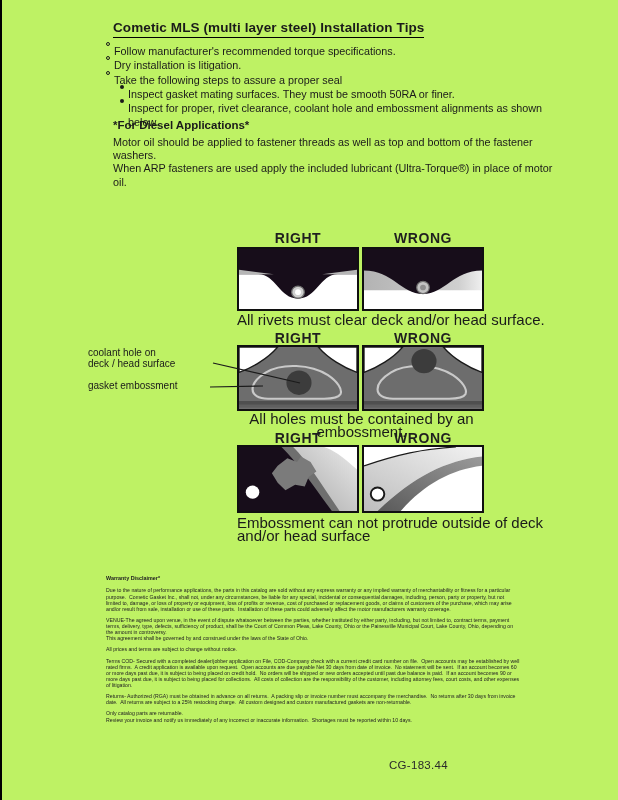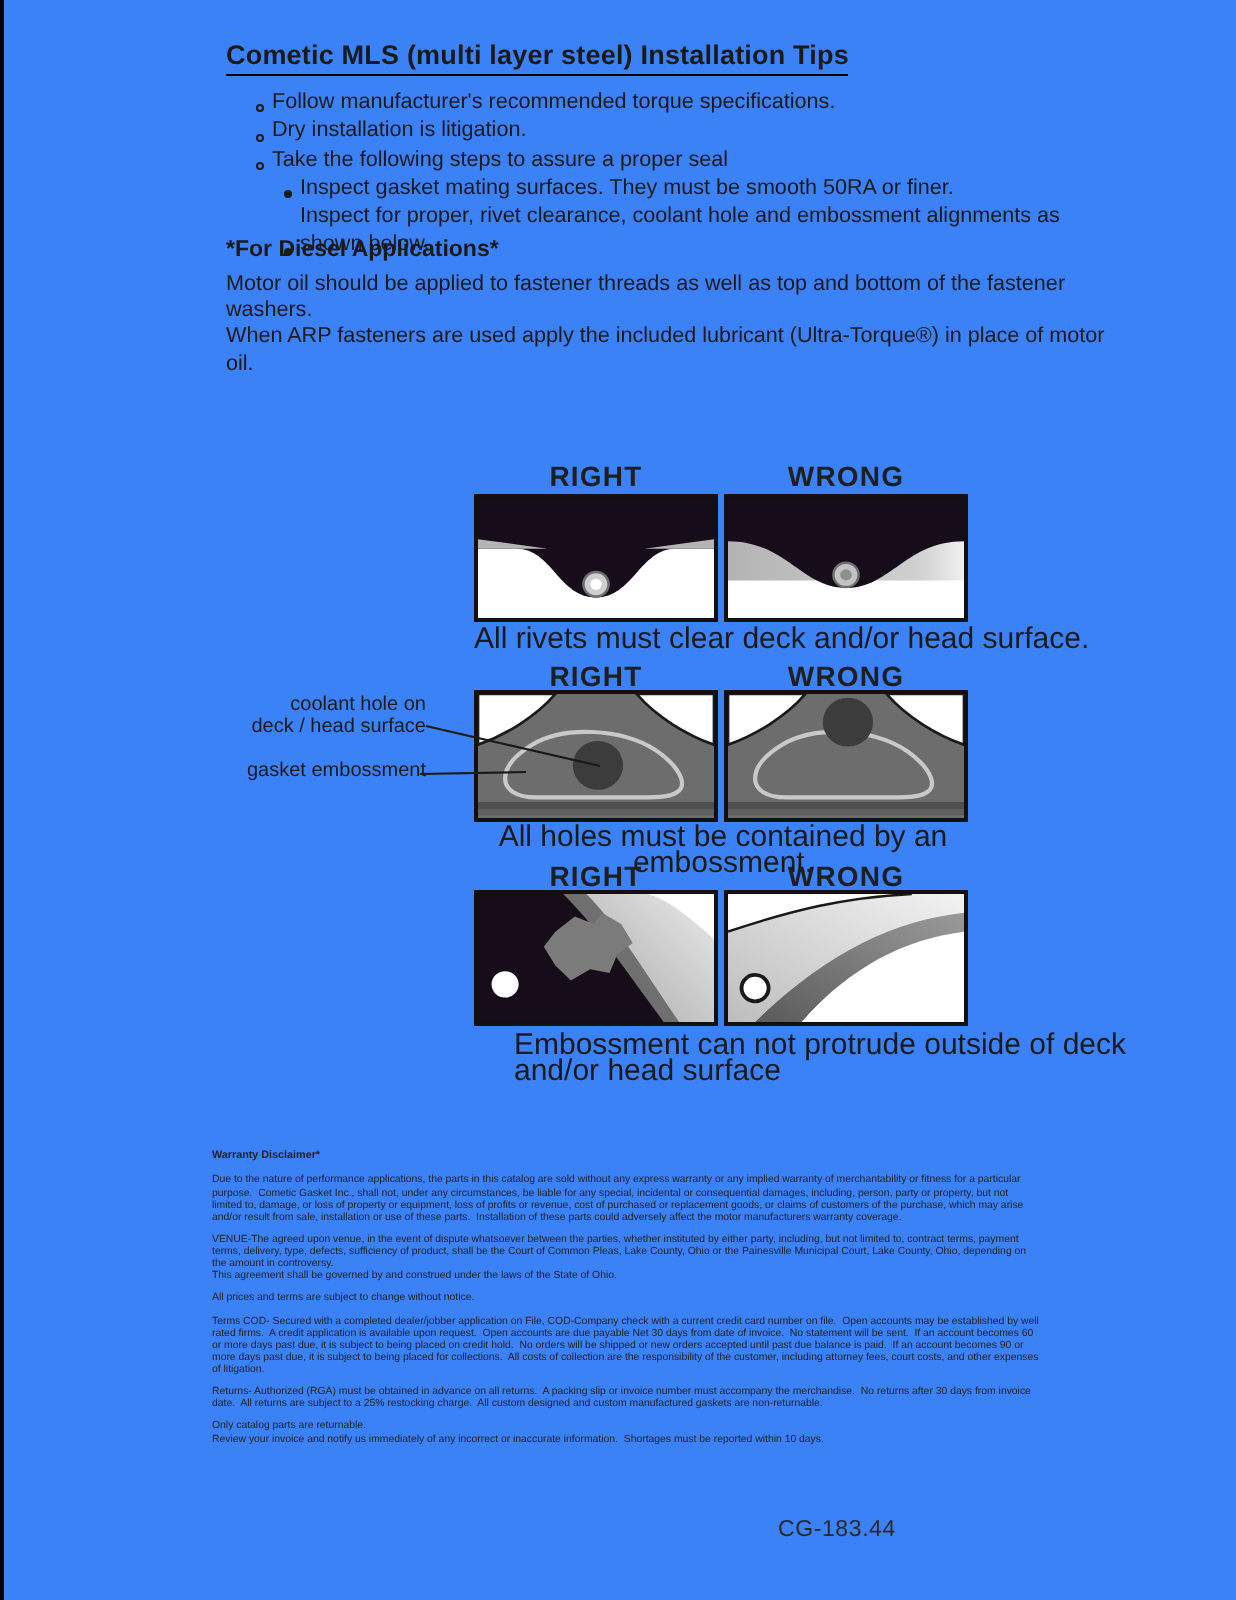--- a/index.html
+++ b/index.html
@@ -1,42 +1,42 @@
 <!DOCTYPE html>
 <html><head>
 <meta charset="utf-8">
 <style>
   * { margin:0; padding:0; box-sizing:border-box; }
   html,body { background:#ffffff; }
   body { font-family:"Liberation Sans", sans-serif; color:#1a1a1a; }
-  #page { position:relative; width:618px; height:800px; background:#3b82f6; overflow:hidden; }
+  #page { position:relative; width:618px; height:800px; background:#bef264; overflow:hidden; }
   .edge-line { position:absolute; left:0; top:0; width:2px; height:800px; background:#000; }
 
   .title { position:absolute; left:113px; top:20px; font-size:13.5px; font-weight:bold;
            border-bottom:1.6px solid #000; padding-bottom:2px; letter-spacing:0.1px; }
 
   .bullets { position:absolute; left:106px; top:44px; width:440px; font-size:10.8px; line-height:14.3px; }
-  .b-row { display:flex; align-items:flex-end;margin-left:22px; }
+  .b-row { display:flex; align-items:flex-start; }
   .b-row.sub { padding-left:14px; }
   .marker-open { width:4px; height:4px; border:1px solid #1a1a1a; border-radius:50%;
                  display:inline-block; margin-right:4px; flex:0 0 auto; position:relative; top:-2px; }
   .marker-fill { width:4px; height:4px; background:#1a1a1a; border-radius:50%;
                  display:inline-block; margin-right:4px; flex:0 0 auto; position:relative; top:-2px; }
 
   .diesel-h { position:absolute; left:113px; top:119px; font-size:11.5px; font-weight:bold; }
   .para { position:absolute; left:113px; font-size:10.8px; line-height:13.2px; white-space:pre-line; width:440px; }
   .p1 { top:136px; } .p2 { top:167px; } .p3 { top:209px; }
 
   .dg-label { position:absolute; width:122px; text-align:center; font-size:14px; font-weight:bold;
               letter-spacing:0.6px; color:#1f1f1f; }
   .panel { position:absolute; width:122px; border:2px solid #101010; }
   .panel svg { display:block; width:100%; height:100%; }
   .caption { position:absolute; font-size:15px; line-height:12.5px; white-space:pre-line; }
 
-  .ann { position:absolute; left:88px; width:125px; text-align:right; font-size:10px; line-height:11px; }
+  .ann { position:absolute; left:88px; width:125px; font-size:10px; line-height:11px; }
   .leader-overlay { position:absolute; left:106px; top:344px; width:400px; height:78px; z-index:5; pointer-events:none; }
 
   .legal { position:absolute; left:106px; top:575px; width:414px; font-size:5.2px; line-height:1.18; color:#222; }
   .legal h4 { font-size:5.4px; font-weight:bold; margin-bottom:6px; }
   .legal p { white-space:pre-wrap; margin-bottom:5px; }
 
   .footer-code { position:absolute; left:389px; top:759px; font-size:11.5px; letter-spacing:0.3px; color:#2a2a2a; }
 </style>
 </head>
 <body>
@@ -172,21 +172,21 @@
             <stop offset="1" stop-color="#9a9a9a"></stop>
         </linearGradient>
       </defs>
       <rect width="122" height="68" fill="#ffffff"></rect>
       <path d="M0,20 C35,8 60,2 95,0 L122,0 V10 C85,14 50,32 14,68 L0,68 Z" fill="url(#g4)"></path>
       <path d="M122,10 C85,14 50,32 14,68 L38,68 C62,40 90,24 122,20 Z" fill="url(#g5)"></path>
       <path d="M0,20 C35,8 60,2 95,0" fill="none" stroke="#1a1a1a" stroke-width="1.3"></path>
       <circle cx="14" cy="50" r="7" fill="#ffffff" stroke="#1a1a1a" stroke-width="2"></circle>
     </svg>
   </div>
-  <div class="caption" style="left:237px; top:517px;margin-left:20px;">Embossment can not protrude outside of deck
+  <div class="caption" style="left:237px; top:517px;">Embossment can not protrude outside of deck
 and/or head surface</div>
 
   <div class="legal">
     <h4>Warranty Disclaimer*</h4>
     <p>Due to the nature of performance applications, the parts in this catalog are sold without any express warranty or any implied warranty of merchantability or fitness for a particular purpose.  Cometic Gasket Inc., shall not, under any circumstances, be liable for any special, incidental or consequential damages, including, person, party or property, but not limited to, damage, or loss of property or equipment, loss of profits or revenue, cost of purchased or replacement goods, or claims of customers of the purchase, which may arise and/or result from sale, installation or use of these parts.  Installation of these parts could adversely affect the motor manufacturers warranty coverage.</p>
     <p>VENUE-The agreed upon venue, in the event of dispute whatsoever between the parties, whether instituted by either party, including, but not limited to, contract terms, payment terms, delivery, type, defects, sufficiency of product, shall be the Court of Common Pleas, Lake County, Ohio or the Painesville Municipal Court, Lake County, Ohio, depending on the amount in controversy.
 This agreement shall be governed by and construed under the laws of the State of Ohio.</p>
     <p>All prices and terms are subject to change without notice.</p>
     <p>Terms COD- Secured with a completed dealer/jobber application on File, COD-Company check with a current credit card number on file.  Open accounts may be established by well rated firms.  A credit application is available upon request.  Open accounts are due payable Net 30 days from date of invoice.  No statement will be sent.  If an account becomes 60 or more days past due, it is subject to being placed on credit hold.  No orders will be shipped or new orders accepted until past due balance is paid.  If an account becomes 90 or more days past due, it is subject to being placed for collections.  All costs of collection are the responsibility of the customer, including attorney fees, court costs, and other expenses of litigation.</p>
     <p>Returns- Authorized (RGA) must be obtained in advance on all returns.  A packing slip or invoice number must accompany the merchandise.  No returns after 30 days from invoice date.  All returns are subject to a 25% restocking charge.  All custom designed and custom manufactured gaskets are non-returnable.</p>

